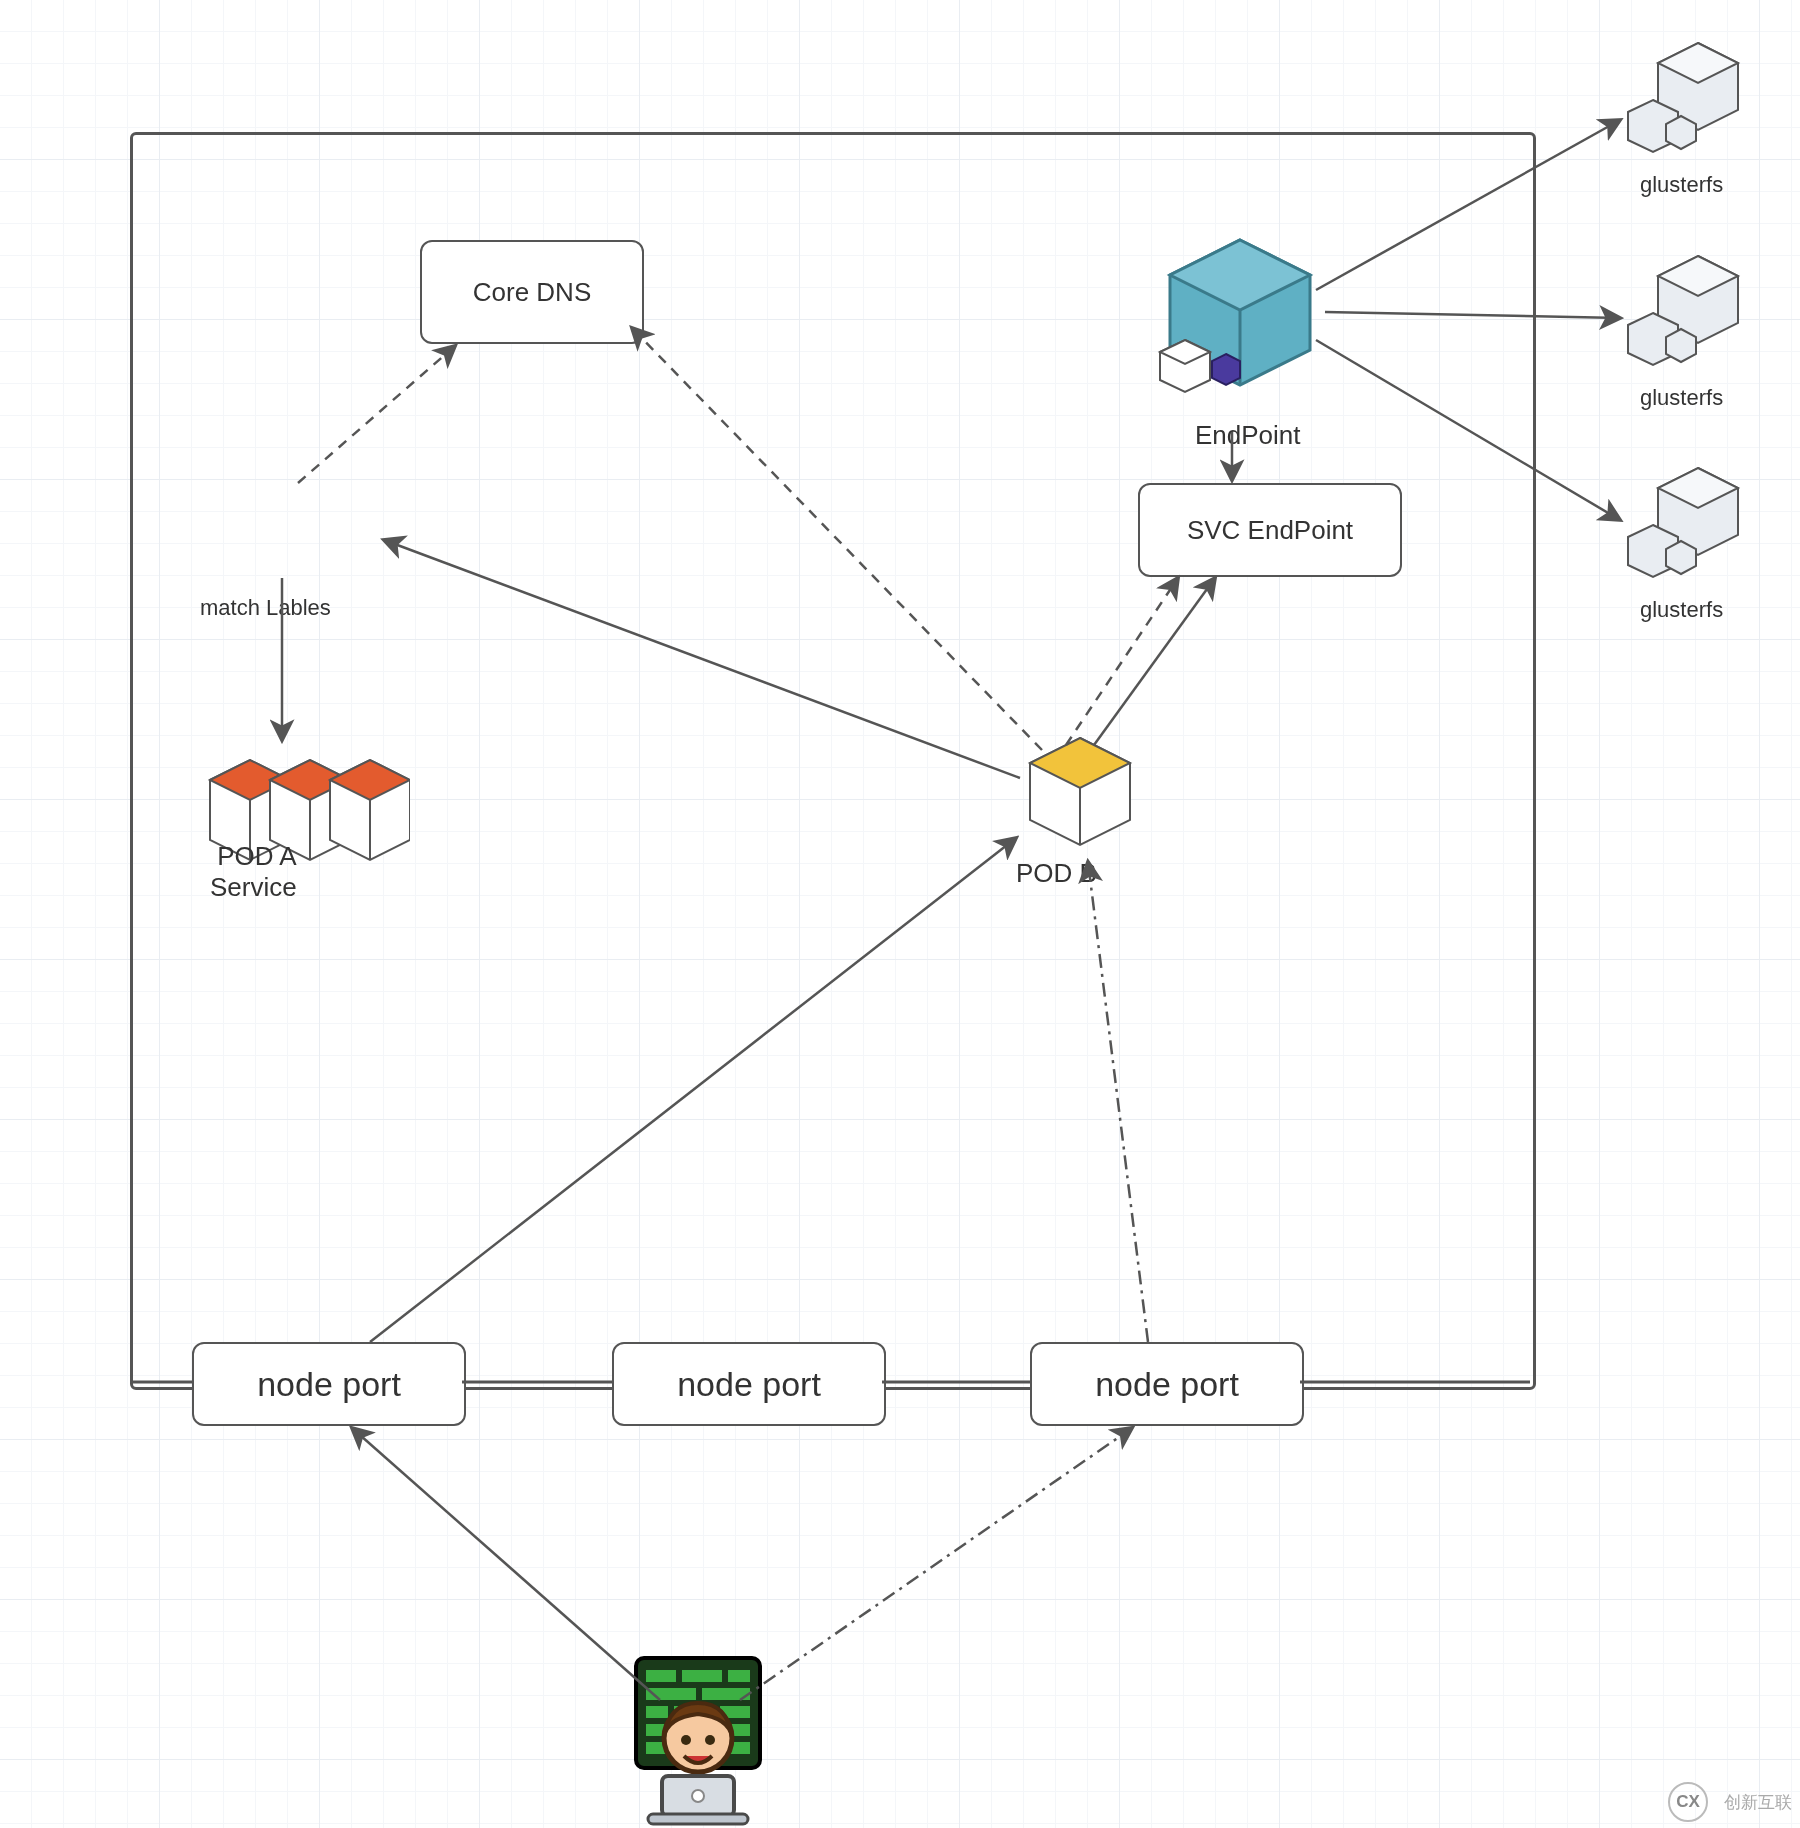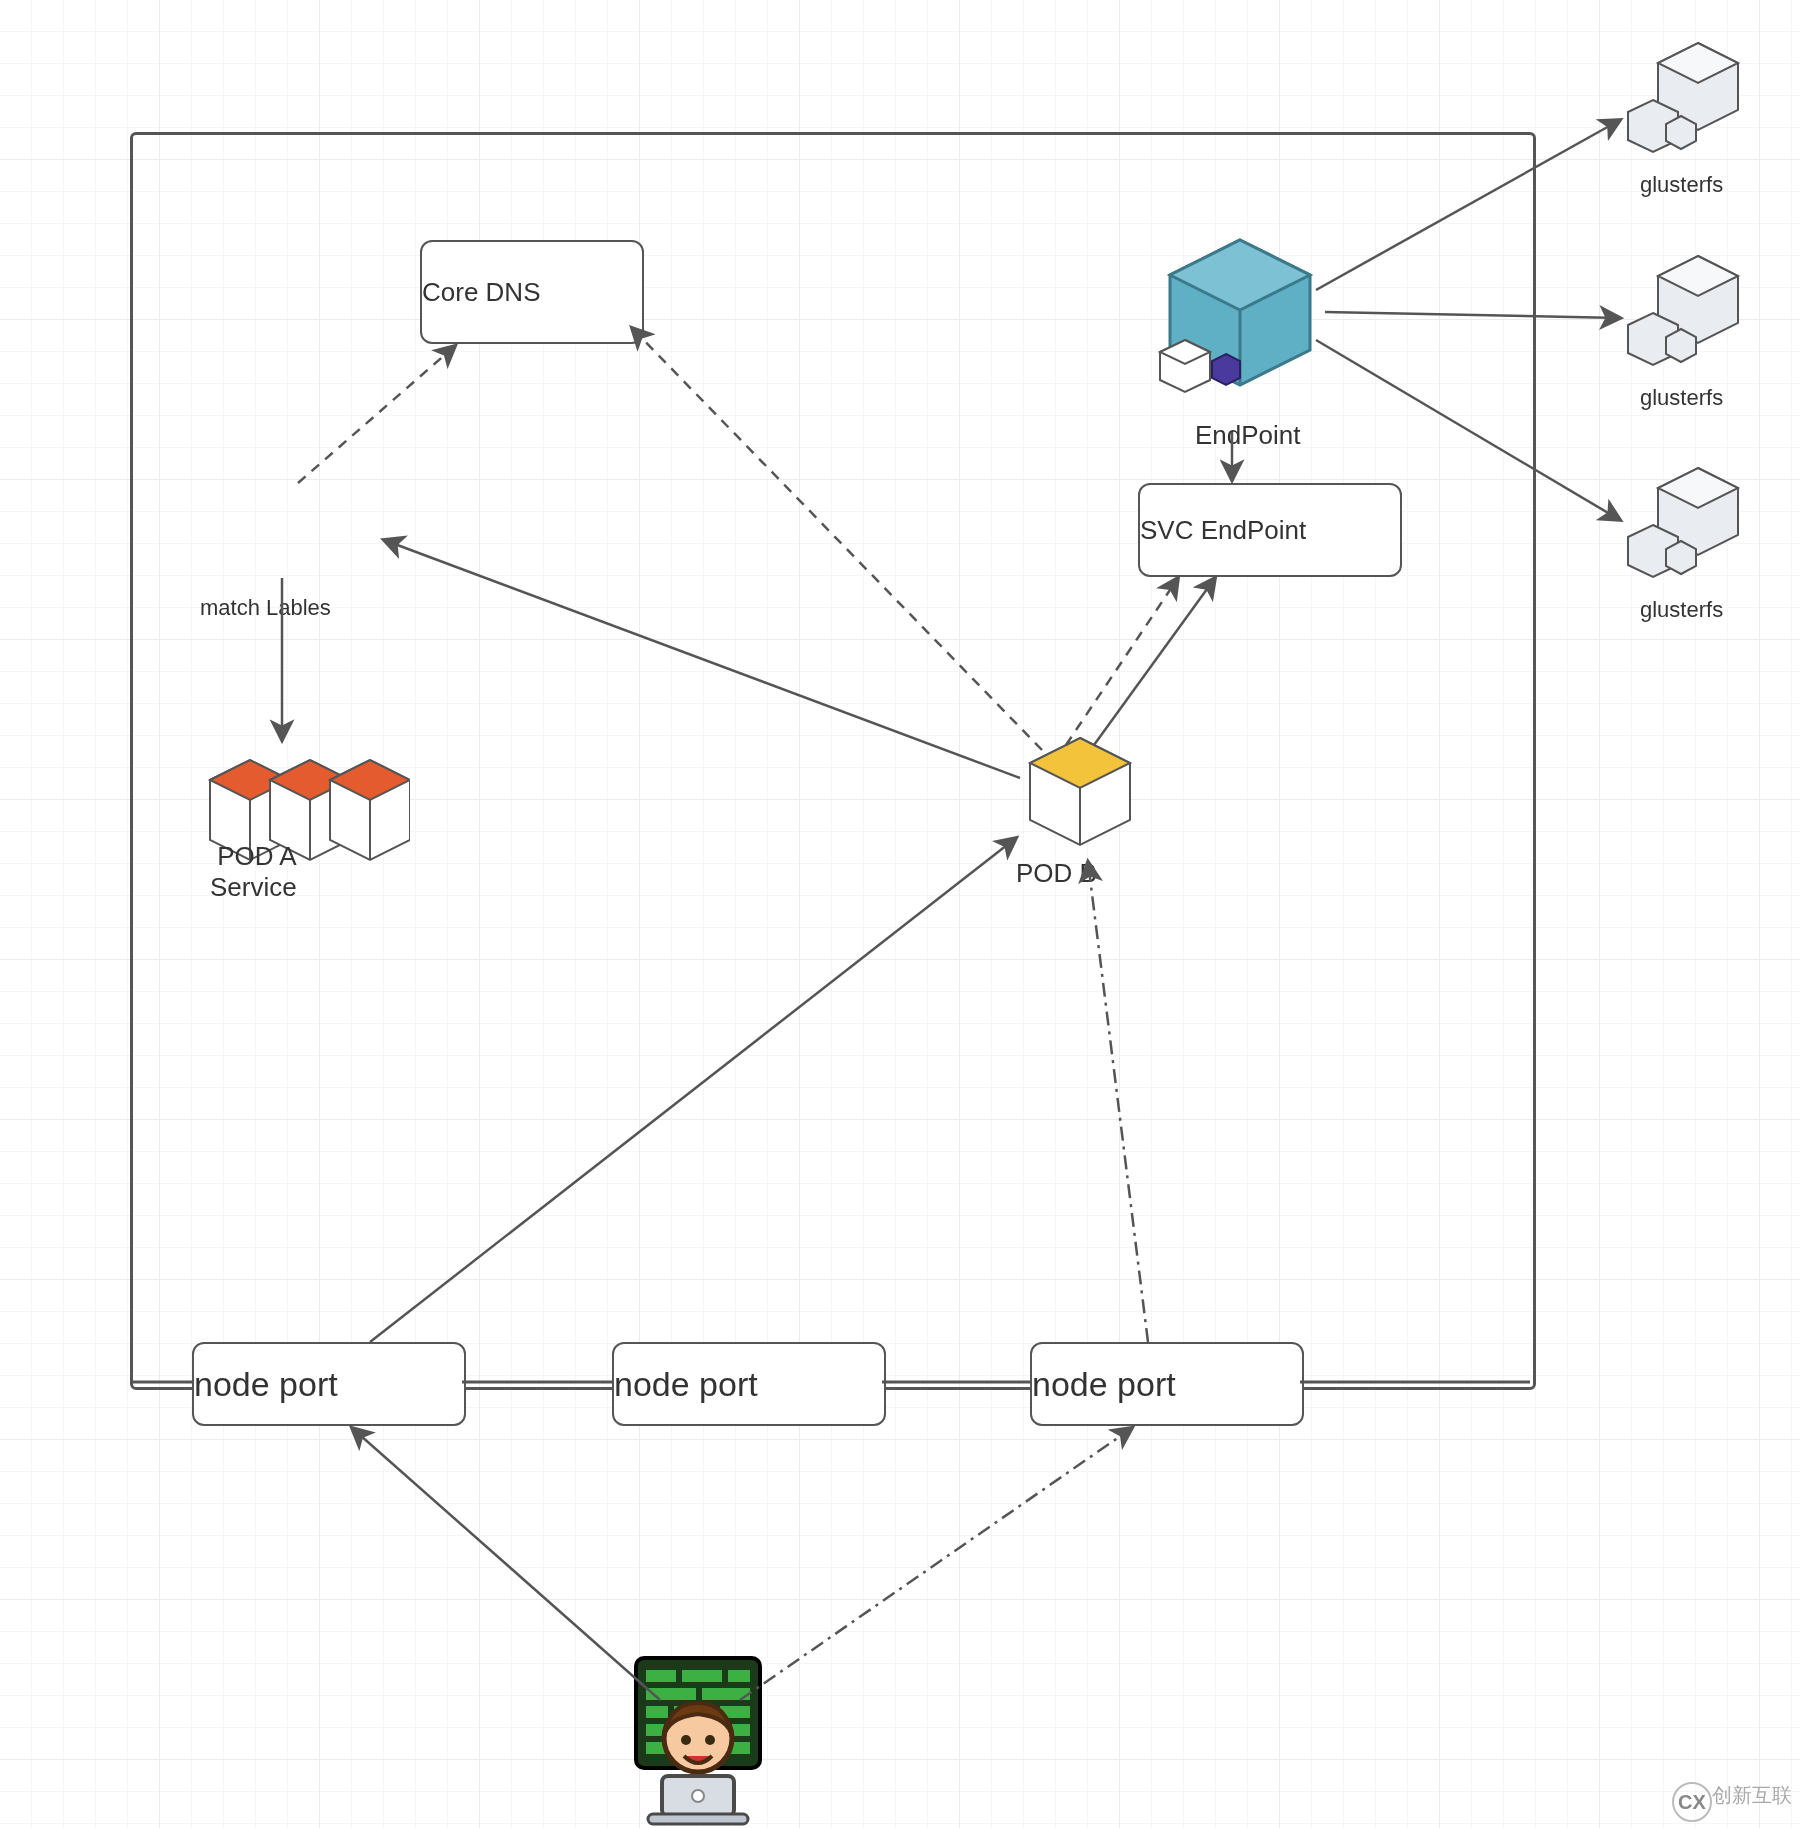--- a/index.html
+++ b/index.html
@@ -6,26 +6,26 @@
   .grid-bg{position:absolute;inset:0;
     background-image:
       linear-gradient(#e9edf2 1px,transparent 1px),
       linear-gradient(90deg,#e9edf2 1px,transparent 1px),
       linear-gradient(#f4f6f9 1px,transparent 1px),
       linear-gradient(90deg,#f4f6f9 1px,transparent 1px);
     background-size:160px 160px,160px 160px,32px 32px,32px 32px;
     background-position:-1px -1px,-1px -1px,-1px -1px,-1px -1px;
   }
   .stage{position:absolute;inset:0}
-  .box{position:absolute;border:2px solid #555;border-radius:12px;background:#fff;display:flex;align-items:center;font-size:26px}
+  .box{position:absolute;border:2px solid #555;border-radius:12px;background:#fff;display:flex;align-items:center;justify-content:center;font-size:26px}
   .bigbox{border:3px solid #555;border-radius:6px;background:transparent}
   .label{position:absolute;font-size:26px;color:#333;white-space:pre}
   .label-sm{font-size:22px}
   svg.arrows{position:absolute;inset:0;width:1800px;height:1828px}
-  .watermark{position:absolute;right:8px;bottom:6px;font-size:20px;color:#aaa;display:flex;gap:0}
+  .watermark{position:absolute;right:8px;bottom:6px;font-size:17px;color:#aaa;display:flex;align-items:center;gap:16px}
   .watermark .circ{width:36px;height:36px;border-radius:50%;border:2px solid #bbb;display:flex;align-items:center;justify-content:center;font-weight:bold;color:#888}
 </style>
 </head>
 <body>
 
 <div class="grid-bg"></div>
 <div class="stage">
 
   <div class="box bigbox" style="left:130px;top:132px;width:1400px;height:1252px;background:transparent"></div>
 

